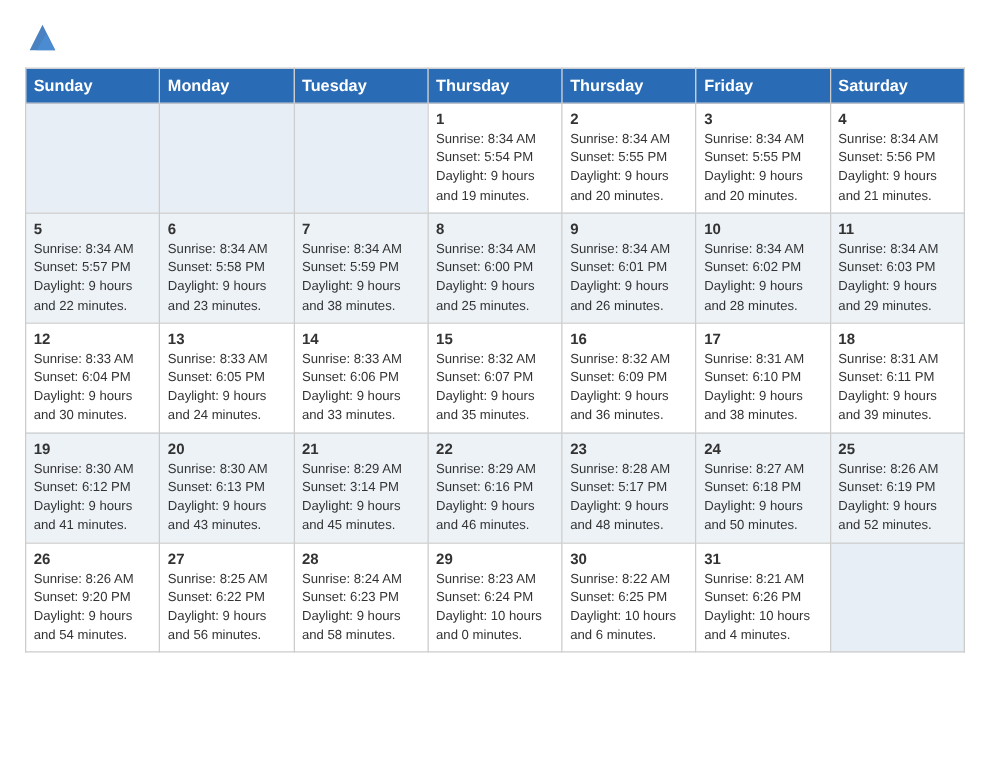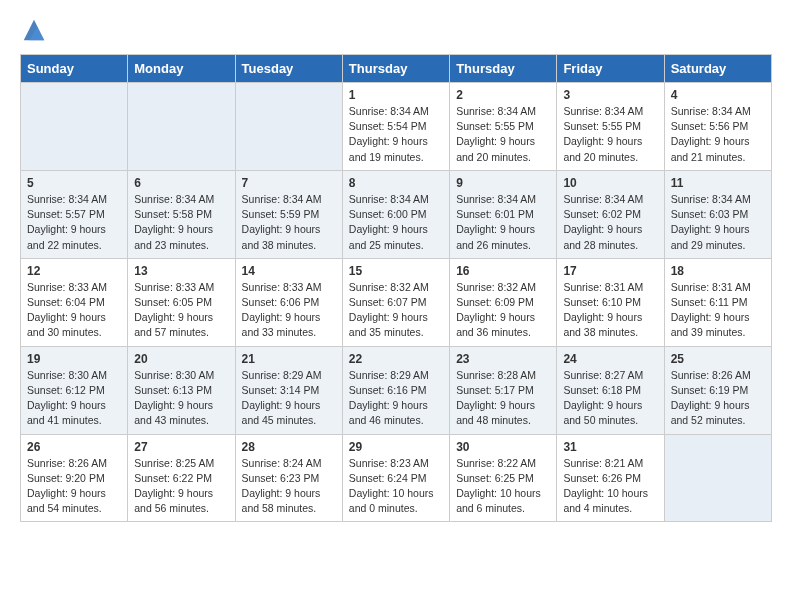--- a/index.html
+++ b/index.html
@@ -188,21 +188,21 @@
             <div class="day-detail"><span>Sunrise: 8:34 AM</span><br><span>Sunset: 6:03 PM</span><br><span>Daylight: 9 hours</span><br><span>and 29 minutes.</span></div>
           </td>
         </tr>
         <tr>
           <td>
             <span class="day-num">12</span>
             <div class="day-detail"><span>Sunrise: 8:33 AM</span><br><span>Sunset: 6:04 PM</span><br><span>Daylight: 9 hours</span><br><span>and 30 minutes.</span></div>
           </td>
           <td>
             <span class="day-num">13</span>
-            <div class="day-detail"><span>Sunrise: 8:33 AM</span><br><span>Sunset: 6:05 PM</span><br><span>Daylight: 9 hours</span><br><span>and 57 minutes.</span></div>
+            <div class="day-detail"><span>Sunrise: 8:33 AM</span><br><span>Sunset: 6:05 PM</span><br><span>Daylight: 9 hours</span><br><span>and 24 minutes.</span></div>
           </td>
           <td>
             <span class="day-num">14</span>
             <div class="day-detail"><span>Sunrise: 8:33 AM</span><br><span>Sunset: 6:06 PM</span><br><span>Daylight: 9 hours</span><br><span>and 33 minutes.</span></div>
           </td>
           <td>
             <span class="day-num">15</span>
             <div class="day-detail"><span>Sunrise: 8:32 AM</span><br><span>Sunset: 6:07 PM</span><br><span>Daylight: 9 hours</span><br><span>and 35 minutes.</span></div>
           </td>
           <td>

